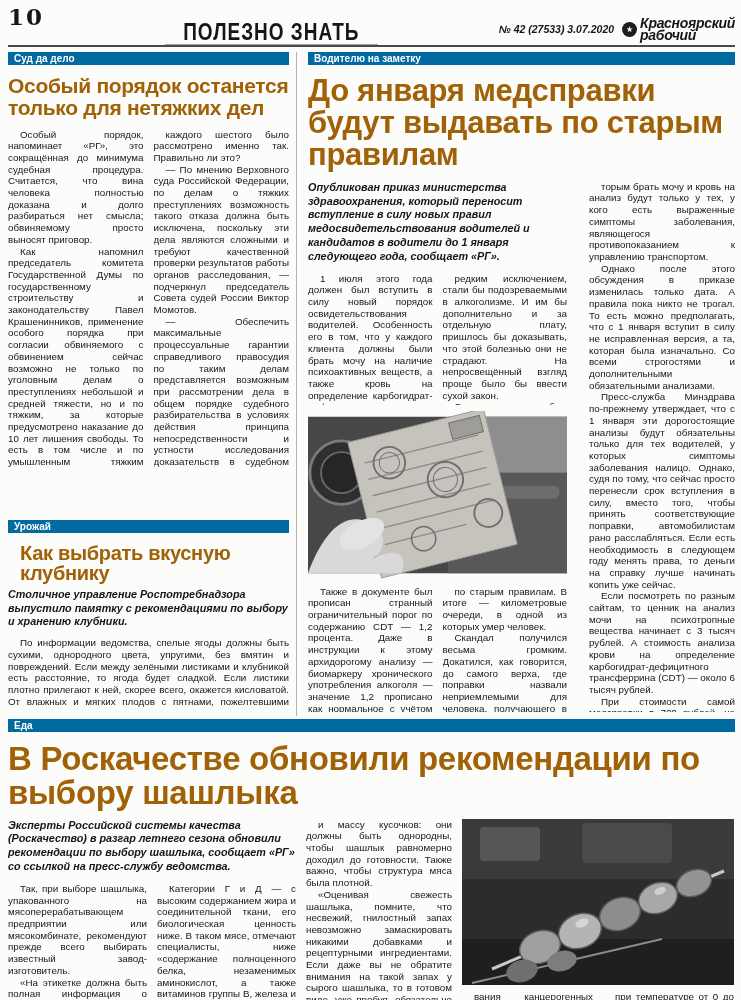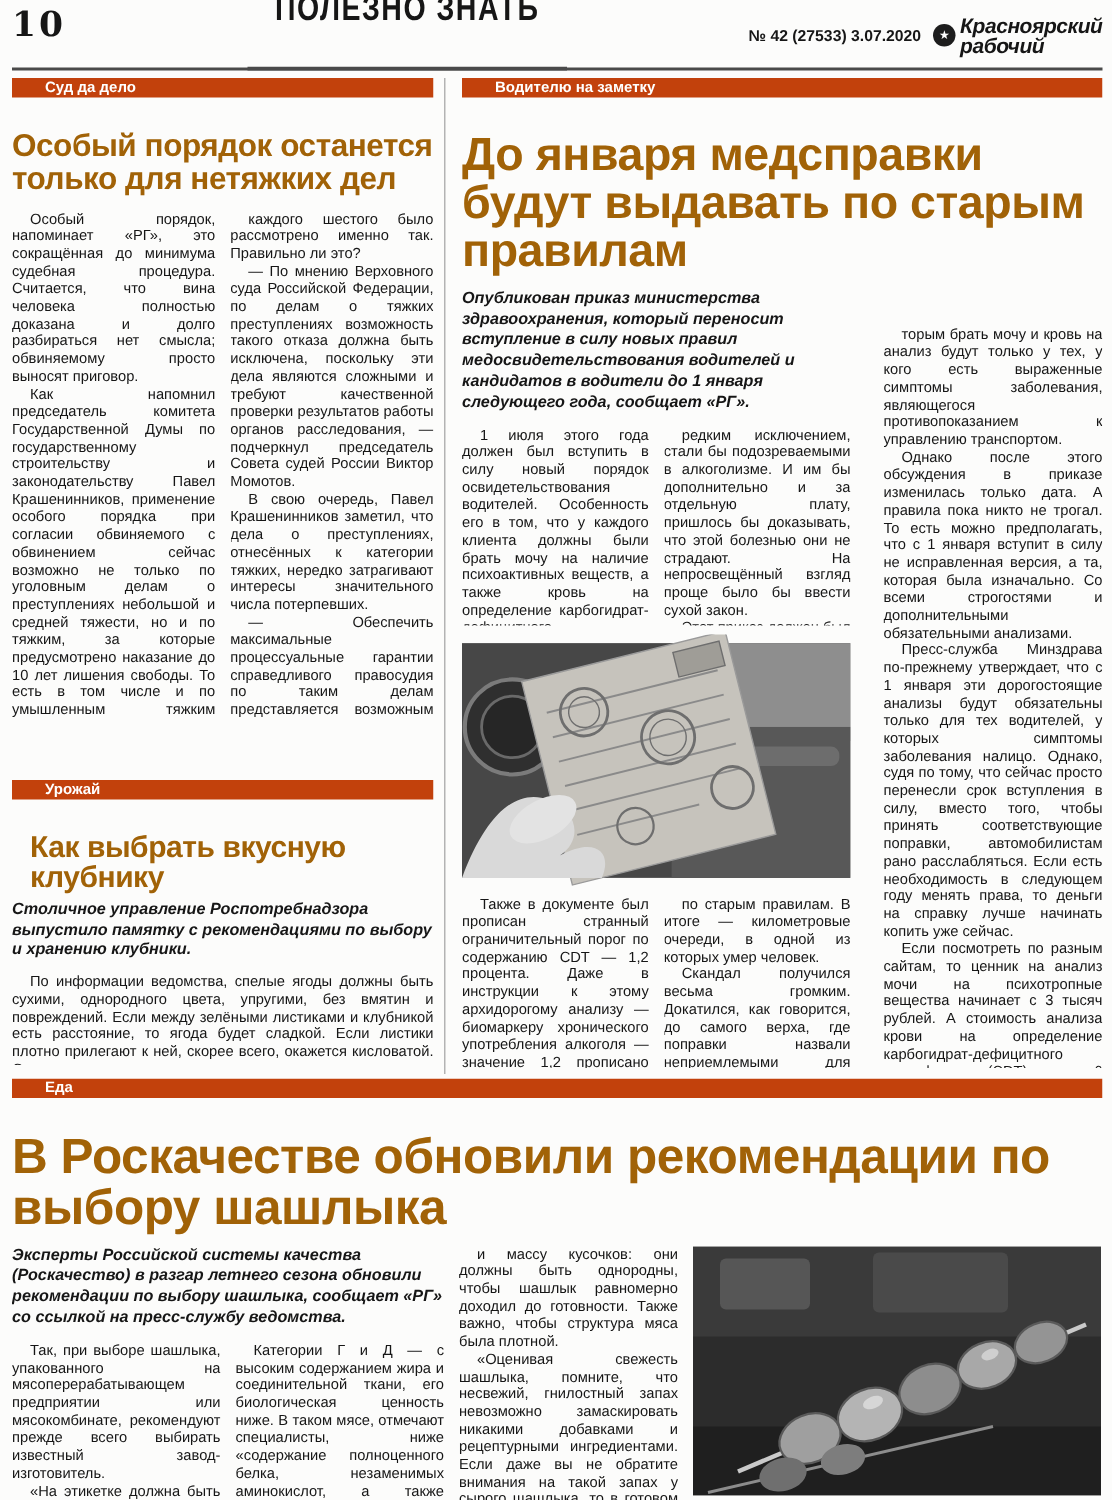--- a/index.html
+++ b/index.html
@@ -8,42 +8,42 @@
     background: #fcfcfb;
     color: #161616;
     font-family: "Liberation Sans", sans-serif;
     overflow: hidden;
   }
   .page { width: 741px; height: 1000px; padding: 5px 6px 0 8px; overflow: hidden; }
 
   
   .masthead {
     height: 42px;
-    display: flex; justify-content: space-between;
+    display: flex; align-items: flex-end; justify-content: space-between;
     border-bottom: 2px solid #4a4a4a;
     padding-bottom: 3px;
   }
   .page-num { font-family: "DejaVu Serif", serif; font-weight: bold; font-size: 23px; line-height: 1; letter-spacing: 2px; align-self: flex-start; }
   .running-head {
     font-weight: 800; font-size: 19px; letter-spacing: 1px; line-height: 1;
     transform: scaleY(1.25); transform-origin: bottom;
     padding: 0 18px 1px 18px; border-bottom: 2px solid #4a4a4a; margin-bottom: -5px;
   }
   .mast-right { display: flex; align-items: center; gap: 8px; }
-  .issue { font-weight: bold; font-size: 10.5px; white-space: nowrap; }
+  .issue { font-style: italic; font-weight: bold; font-size: 10.5px; white-space: nowrap; }
   .brand { display: flex; align-items: center; gap: 3px; }
   .brand-emblem { width: 15px; height: 15px; border-radius: 50%; background: #1d1d1d; color: #fff;
     display: flex; align-items: center; justify-content: center; font-size: 8px; flex: 0 0 auto; }
   .brand-text { font-style: italic; font-weight: 800; font-size: 14px; line-height: 0.9; letter-spacing: -0.3px; }
 
   
   .kicker {
-    display: block; background: #c2410c; color: #fff;
+    display: block; background: #0369a1; color: #fff;
     font-weight: bold; font-size: 10px; line-height: 13px;
-    padding: 0 22px; margin-bottom: 22px;
+    padding: 0 6px; margin-bottom: 10px;
   }
   .headline { font-weight: 800; letter-spacing: -0.3px; color: #a16207; }
   .lead { font-weight: bold; font-style: italic; font-size: 10.8px; line-height: 1.28; }
   .body-col { font-size: 9.8px; line-height: 11.7px; text-align: justify; overflow: hidden; }
   .body-col p, .wide-body p { margin: 0; text-indent: 12px; }
 
   
   .top-zone { display: grid; grid-template-columns: 288px 1fr; height: 664px; margin-top: 5px; }
   .top-left { padding-right: 7px; }
   .top-right { border-left: 1px solid #b3b3b3; padding-left: 11px; }
@@ -62,21 +62,21 @@
   .wide-body { font-size: 9.8px; line-height: 11.7px; text-align: justify; }
 
   
   .driver { height: 660px; overflow: hidden; }
   .driver .headline { font-size: 31px; line-height: 1.03; margin: 4px 0 10px; }
   .driver-body { display: grid; grid-template-columns: 1fr 146px; column-gap: 22px; }
   .driver-left .lead { margin-bottom: 9px; min-height: 54px; }
   .driver-left .row-top { height: 132px; }
   .driver-left .row-bottom { height: 212px; }
   .photo-box { width: 100%; margin: 6px 0 7px; display: block; }
-  .driver-col3 { font-size: 9.8px; line-height: 11.7px; text-align: justify; overflow: hidden; height: 560px; margin-top: 25px; }
+  .driver-col3 { font-size: 9.8px; line-height: 11.7px; text-align: justify; overflow: hidden; height: 560px; }
   .driver-col3 p { margin: 0; text-indent: 12px; }
 
   
   .food { height: 286px; overflow: hidden; margin-top: 3px; }
   .food .headline { font-size: 33px; line-height: 1.04; margin: 1px 0 8px; }
   .food-body { display: grid; grid-template-columns: 288px 146px 272px; column-gap: 10px; }
   .food-left .lead { margin-bottom: 9px; }
   .food-left .two-col { height: 168px; }
   .food-mid { font-size: 9.8px; line-height: 11.7px; text-align: justify; overflow: hidden; height: 232px; }
   .food-mid p { margin: 0; text-indent: 12px; }
@@ -114,21 +114,20 @@
         <h1 class="headline">Особый порядок останется только для нетяжких дел</h1>
         <div class="two-col">
           <div class="body-col">
               <p>Особый порядок, напоминает «РГ», это сокращённая до минимума судебная процедура. Считается, что вина человека полностью доказана и долго разбираться нет смысла; обвиняемому просто выносят приговор.</p>
               <p>Как напомнил председатель комитета Государственной Думы по государственному строительству и законодательству Павел Крашенинников, применение особого порядка при согласии обвиняемого с обвинением сейчас возможно не только по уголовным делам о преступлениях небольшой и средней тяжести, но и по тяжким, за которые предусмотрено наказание до 10 лет лишения свободы. То есть в том числе и по умышленным тяжким преступлениям.</p>
             </div>
           <div class="body-col">
             <div>
                 <p>каждого шестого было рассмотрено именно так. Правильно ли это?</p>
                 <p>— По мнению Верховного суда Российской Федерации, по делам о тяжких преступлениях возможность такого отказа должна быть исключена, поскольку эти дела являются сложными и требуют качественной проверки результатов работы органов расследования, — подчеркнул председатель Совета судей России Виктор Момотов.</p>
-                <p>В свою очередь, Павел Крашенинников заметил, что дела о преступлениях, отнесённых к категории тяжких, нередко затрагивают интересы значительного числа потерпевших.</p>
                 <p>— Обеспечить максимальные процессуальные гарантии справедливого правосудия по таким делам представляется возможным при рассмотрении дела в общем порядке судебного разбирательства в условиях действия принципа непосредственности и устности исследования доказательств в судебном заседании, — сказал Крашенинников.</p>
               </div>
 
           </div>
         </div>
       </article>
 
       <article class="harvest">
         <span class="kicker">Урожай</span>
         <h1 class="headline">Как выбрать вкусную клубнику</h1>

